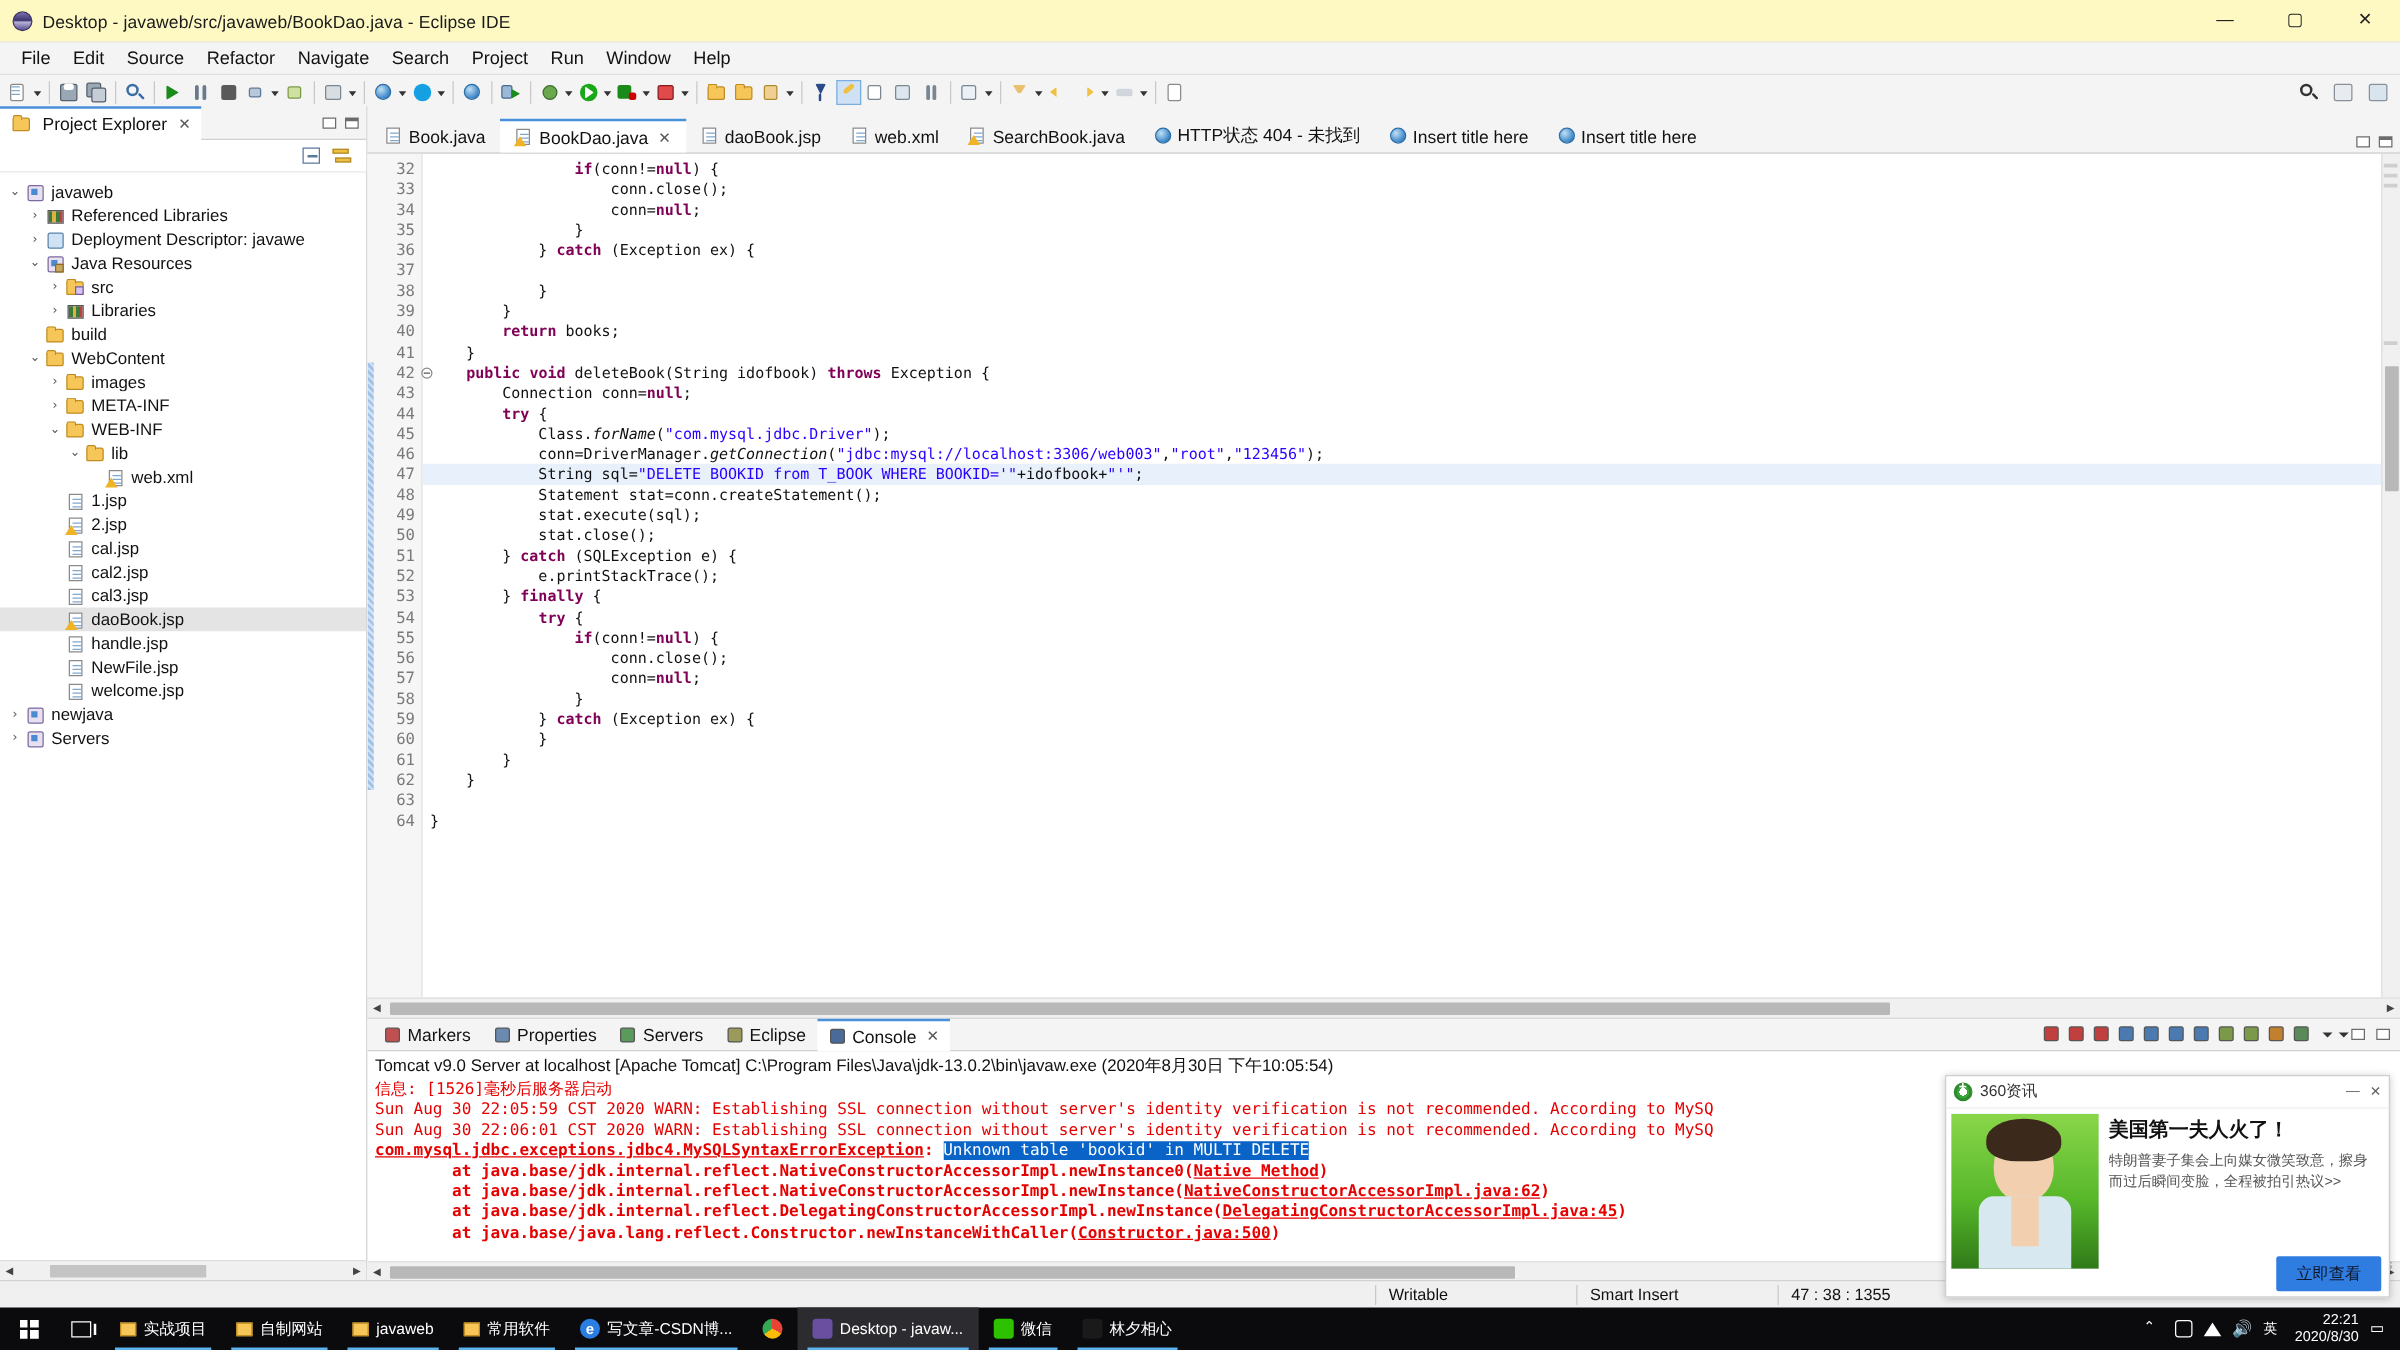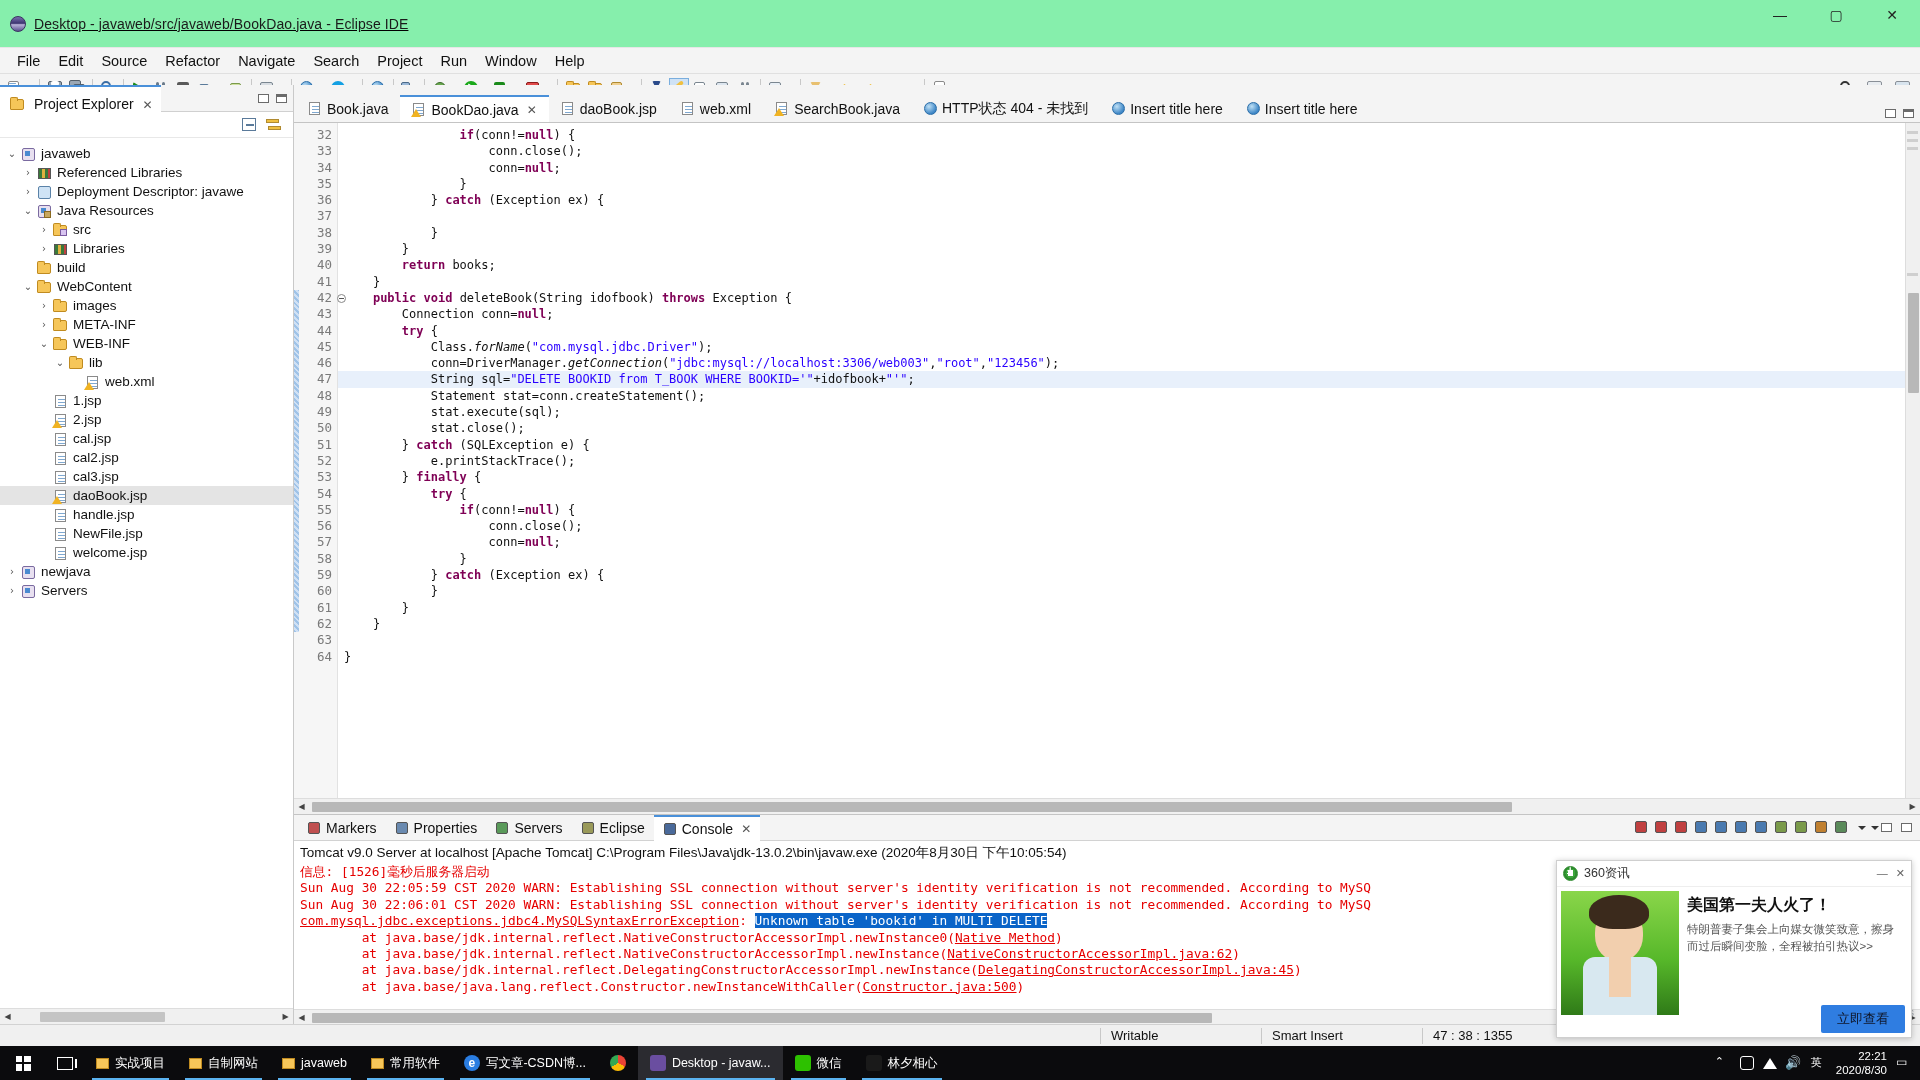--- a/index.html
+++ b/index.html
@@ -6,22 +6,22 @@
   html, body {
     width: 1920px; height: 1080px;
     overflow: hidden;
     font-family: "Liberation Sans", sans-serif;
     background: #f0f0f0;
   }
   #root { position: relative; width: 1920px; height: 1080px; }
 
   
   .titlebar {
-    height: 48px; background: #86efac; display: flex; align-items: center;
-    border-bottom: 1px solid #e6e6e6; position: relative; text-decoration: underline;
+    height: 34px; background: #fef9c3; display: flex; align-items: center;
+    border-bottom: 1px solid #e6e6e6; position: relative;
   }
   .title-icon {
     width: 16px; height: 16px; margin: 0 8px 0 10px; border-radius: 50%;
     background: linear-gradient(180deg,#7a6fb0 0%,#3c3470 45%,#b8b2d8 55%,#5a5090 100%);
     border: 1px solid #3a3260; flex: none;
   }
   .title-text { font-size: 14px; color: #1a1a1a; letter-spacing: .1px; }
   .win-ctrls { position: absolute; right: 0; top: 0; height: 30px; display: flex; }
   .win-btn {
     width: 56px; height: 30px; display: flex; align-items: center; justify-content: center;
@@ -56,21 +56,21 @@
   
   .workarea { position: absolute; top: 85px; left: 0; right: 0; bottom: 56px; display: flex; }
 
   
   .explorer { width: 294px; background: #ffffff; border-right: 1px solid #c9c9c9; display: flex; flex-direction: column; }
   .view-tabrow {
     height: 27px; background: #f4f4f4; display: flex; align-items: center;
     border-bottom: 1px solid #d0d0d0; position: relative;
   }
   .view-tab {
-    display: flex; align-items: flex-end; gap: 5px; padding: 0 8px; height: 27px;
+    display: flex; align-items: center; gap: 5px; padding: 0 8px; height: 27px;
     font-size: 14px; color: #111; background: #fff; border-top: 2px solid #4a90d9;
   }
   .view-tab .xmark { font-size: 12px; color: #555; margin-left: 4px; }
   .view-min { position: absolute; right: 6px; display: flex; gap: 7px; }
   .mini-box { width: 11px; height: 9px; border: 1px solid #6b6b6b; background: #fff; }
   .mini-box.top { border-top-width: 3px; }
   .explorer-tools {
     height: 26px; display: flex; align-items: center; justify-content: flex-end;
     gap: 10px; padding-right: 12px; background: #fff; border-bottom: 1px solid #e8e8e8;
   }
@@ -203,21 +203,21 @@
   .ctool { width: 17px; height: 17px; position: relative; }
   .console-head {
     font-family: "Liberation Sans", sans-serif; font-size: 13.5px; color: #111;
     padding: 3px 0 2px 6px; white-space: nowrap;
   }
   .console-out {
     flex: 1; font-family: "DejaVu Sans Mono", monospace; font-size: 12.8px;
     line-height: 16.4px; padding-left: 6px; overflow: hidden; position: relative;
   }
   .cl { white-space: pre; height: 16.4px; }
-  .red { color: #e60000; }
+  .red { color: #e60000; font-weight: bold; }
   .ul { text-decoration: underline; }
   .selhl { background: #0a64c8; color: #fff; }
   .console-hscroll { height: 15px; background: #f0f0f0; border-top: 1px solid #ddd; position: relative; display: flex; }
 
   
   .statusbar {
     position: absolute; left: 0; right: 0; bottom: 34px; height: 22px;
     background: #f0f0f0; border-top: 1px solid #d2d2d2; display: flex; align-items: center;
     font-size: 13px; color: #111;
   }

